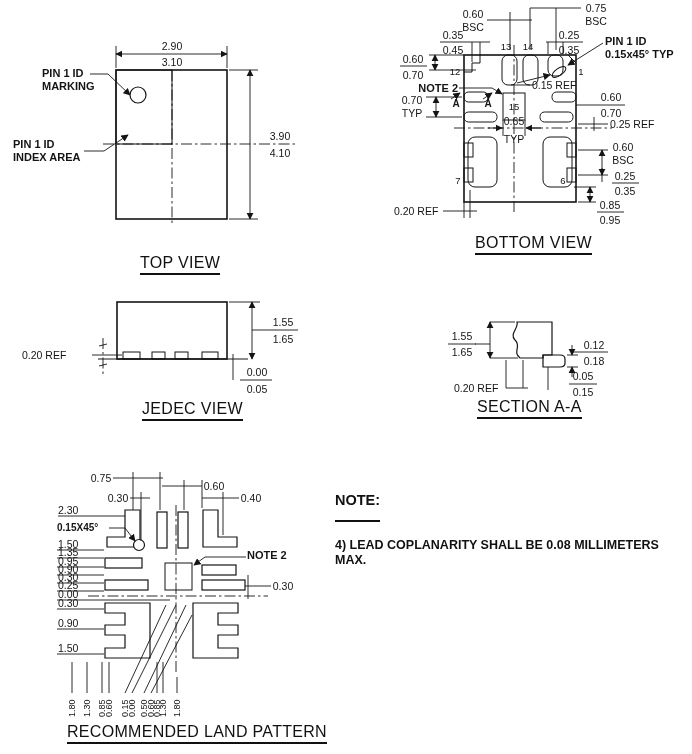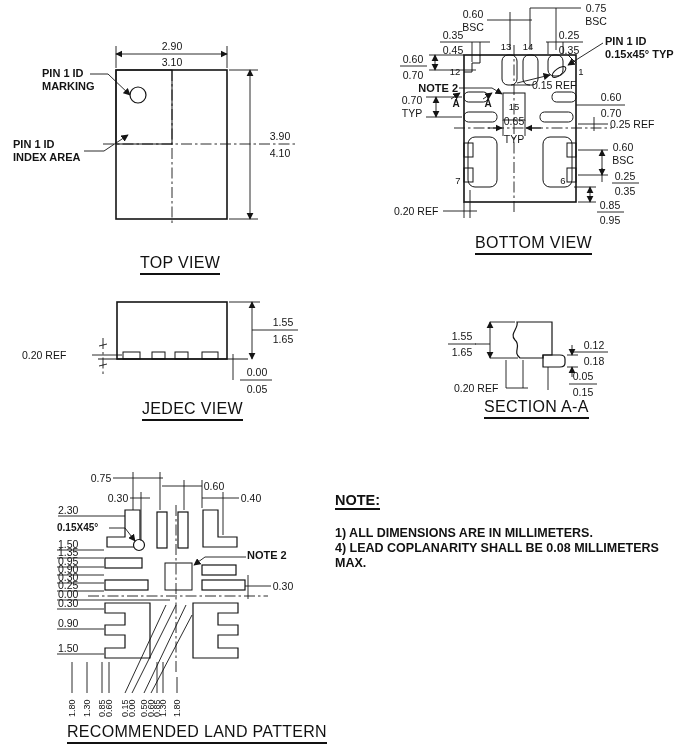--- a/index.html
+++ b/index.html
@@ -15,21 +15,21 @@
   .ae{text-anchor:end;}
   .ln{stroke:#141414;stroke-width:1;fill:none;}
   .bd{stroke-width:1.6;}
   .md{stroke-width:1.2;}
   .dm{stroke-width:0.9;}
   .cl{stroke-dasharray:11,3,2.5,3;stroke-width:0.9;}
   .ttl{position:absolute;font-weight:normal;font-size:16px;letter-spacing:.3px;}
   .ttl span{border-bottom:2px solid #111;padding-bottom:1px;display:inline-block;}
   .notes{position:absolute;left:335px;top:492px;width:356px;}
   .notes h3{margin:0 0 16px 0;font-size:14.5px;}
-  .notes h3 span{border-bottom:2.5px solid #111;display:inline-block;padding-bottom:0;}
+  .notes h3 span{border-bottom:2.5px solid #111;display:inline-block;padding-bottom:12px;}
   .notes .item{font-size:12.5px;font-weight:bold;line-height:1.2;}
 </style>
 </head>
 <body>
 
 <div class="view" style="left:0;top:24px;width:300px;height:230px;">
 <svg width="300" height="230" viewBox="0 0 300 230">
   <defs>
     <pattern id="h45" width="7" height="7" patternUnits="userSpaceOnUse">
       <path d="M-1,1 L1,-1 M0,7 L7,0 M6,8 L8,6" stroke="#141414" stroke-width="0.9"></path>
@@ -239,21 +239,21 @@
   <text x="42" y="50" class="d am">1.55</text>
   <text x="42" y="66" class="d am">1.65</text>
   <line x1="28" y1="54" x2="56" y2="54" class="ln dm"></line>
   <text x="174" y="59" class="d am">0.12</text>
   <text x="174" y="75" class="d am">0.18</text>
   <line x1="160" y1="62" x2="188" y2="62" class="ln dm"></line>
   <text x="163" y="90" class="d am">0.05</text>
   <text x="163" y="106" class="d am">0.15</text>
   <text x="34" y="102" class="d">0.20 REF</text>
 </svg>
-<div class="ttl" style="left:64px;top:108px;"><span>SECTION A-A</span></div>
+<div class="ttl" style="left:57px;top:108px;"><span>SECTION A-A</span></div>
 </div>
 
 <div class="view" style="left:30px;top:455px;width:310px;height:299px;">
 <svg width="310" height="266" viewBox="0 0 310 266">
   <g class="ln md">
     <path d="M95,55 L110,55 L110,92 L77,92 L77,82 L95,82 Z"></path>
     <circle cx="109" cy="90" r="5.5" fill="#ffffff"></circle>
     <rect x="127" y="57" width="10" height="36"></rect>
     <rect x="148" y="57" width="10" height="36"></rect>
     <path d="M173,55 L188,55 L188,82 L207,82 L207,92 L173,92 Z"></path>
@@ -337,15 +337,14 @@
     <text x="130" y="262" class="rt" transform="rotate(-90 130 262)">0.85</text>
     <text x="136" y="262" class="rt" transform="rotate(-90 136 262)">1.30</text>
     <text x="150" y="262" class="rt" transform="rotate(-90 150 262)">1.80</text>
   </g>
 </svg>
 <div class="ttl" style="left:25px;top:268px;padding-left:12px;"><span>RECOMMENDED LAND PATTERN</span></div>
 </div>
 
 <div class="notes">
   <h3><span>NOTE:</span></h3>
-  <div class="item">1) ALL DIMENSIONS ARE IN MILLIMETERS.</div>
   <div class="item">4) LEAD COPLANARITY SHALL BE 0.08 MILLIMETERS MAX.</div>
 </div>
 
 </body></html>

